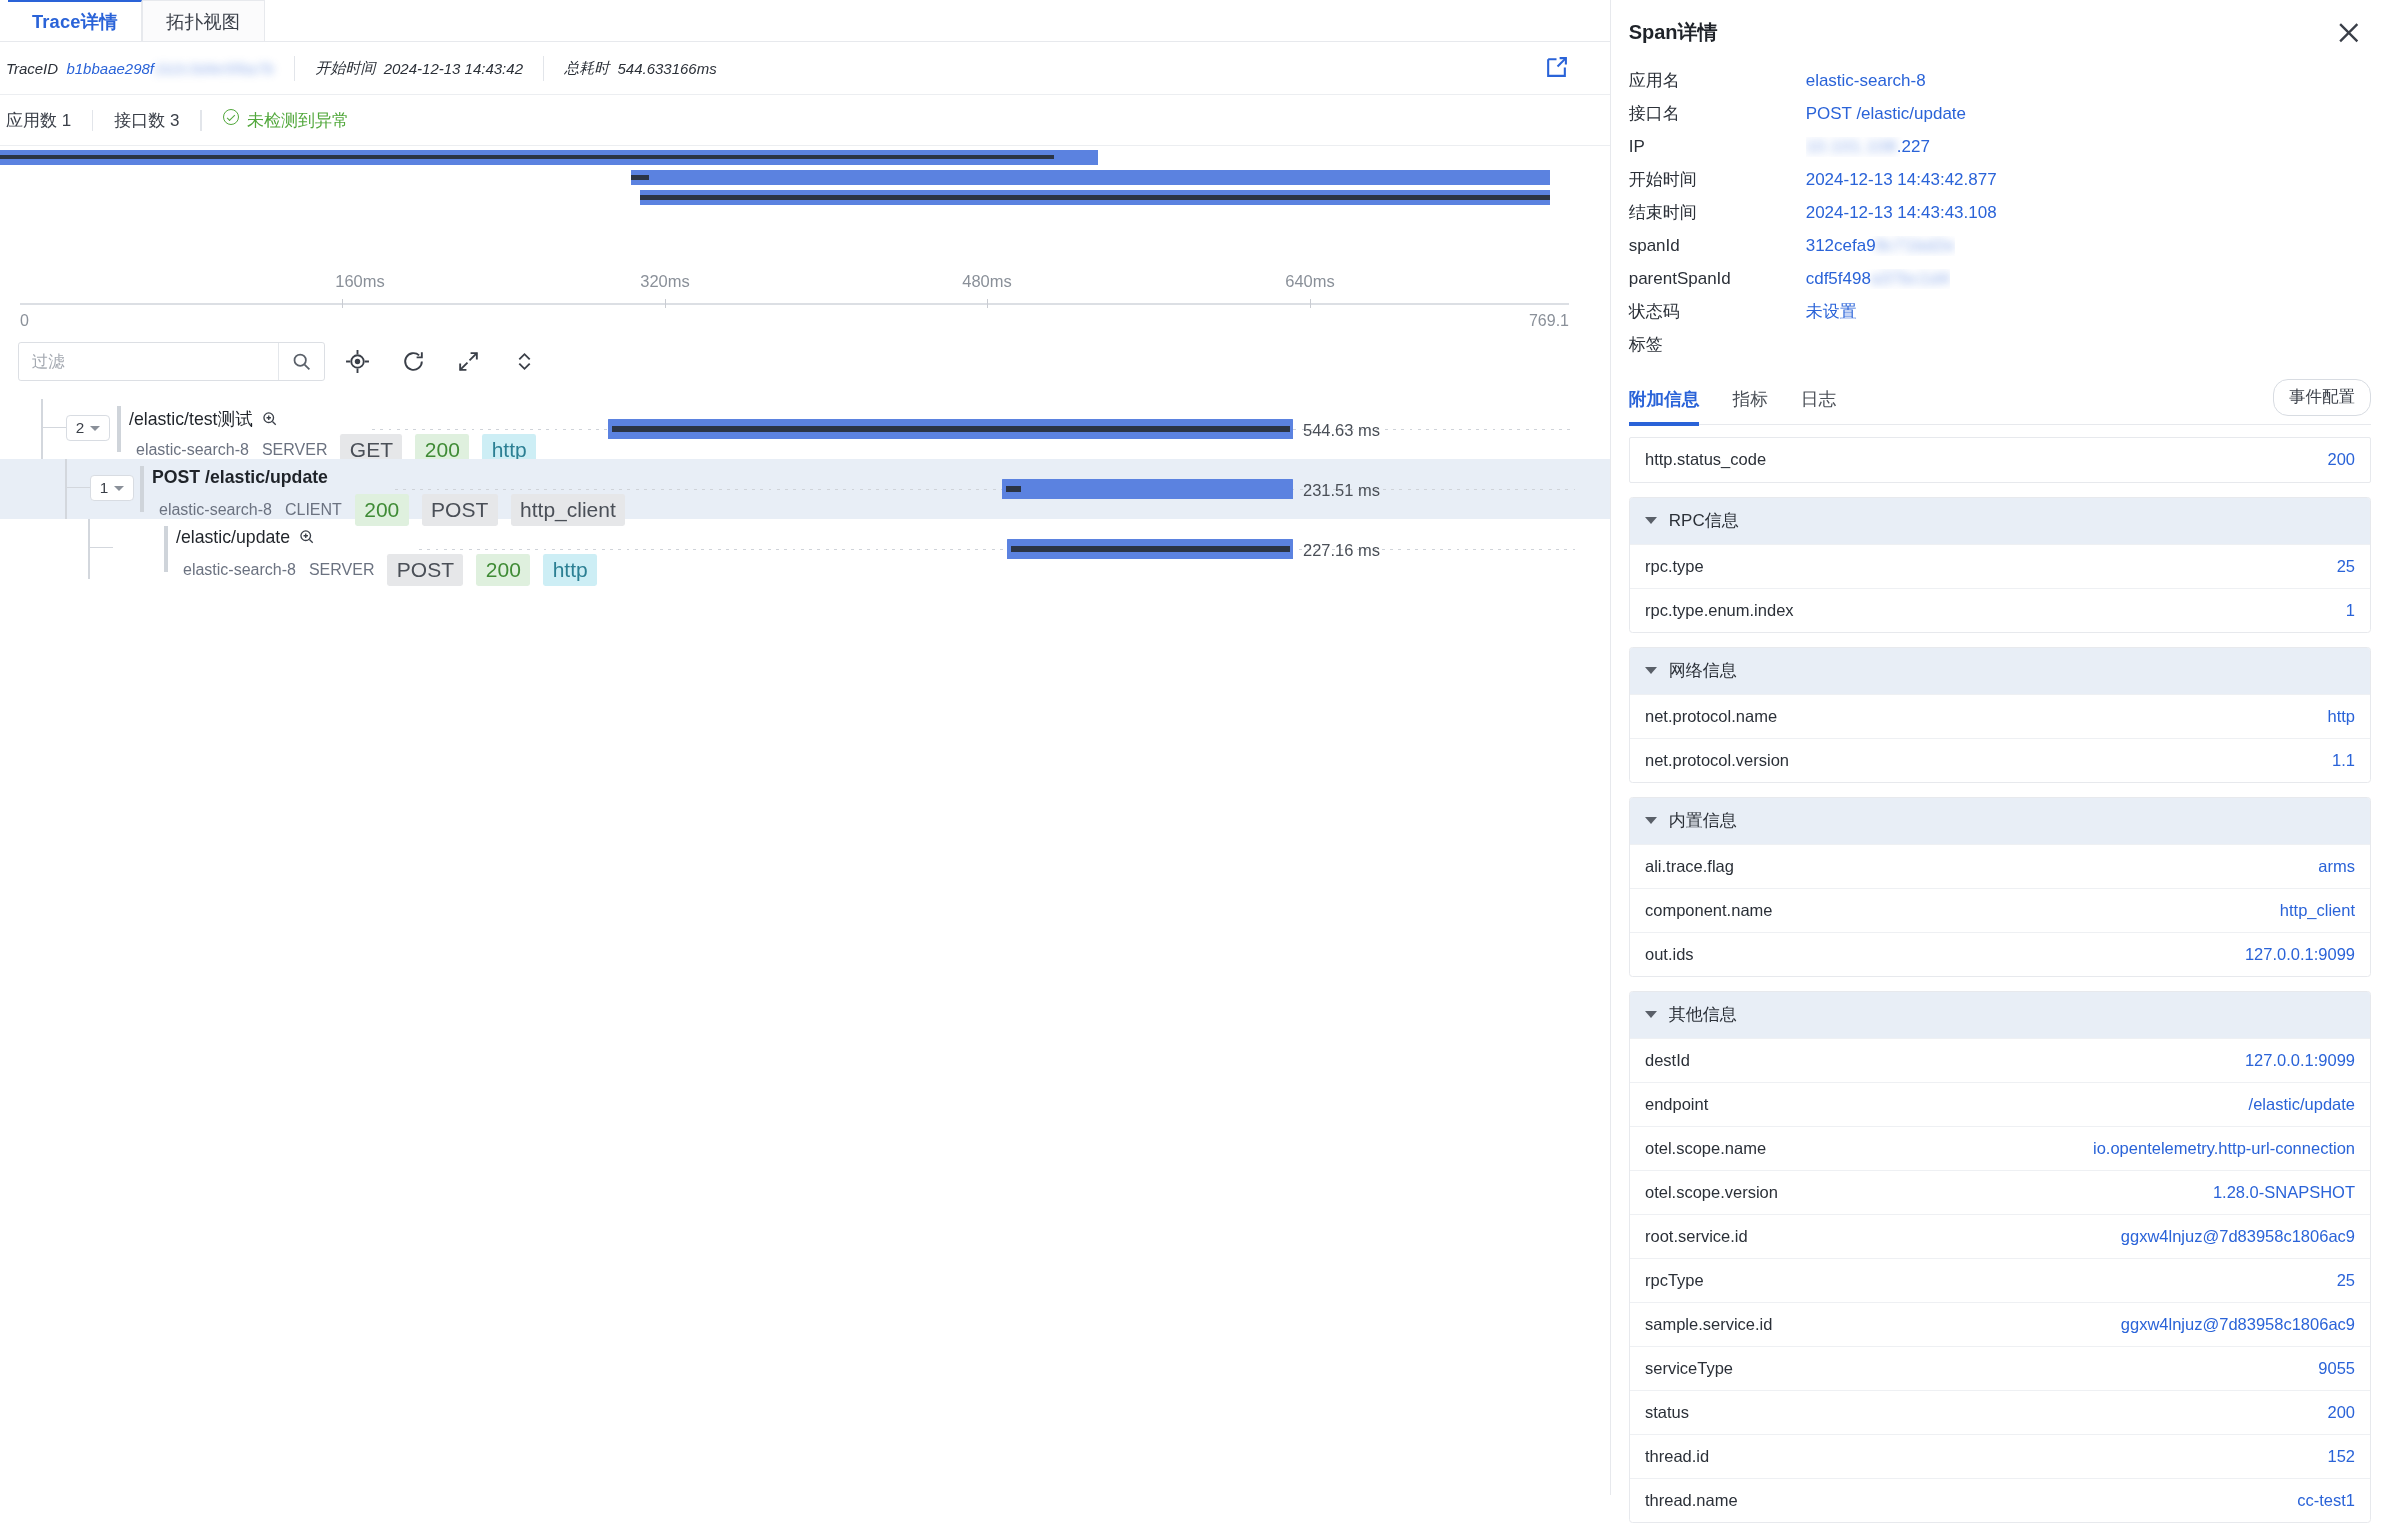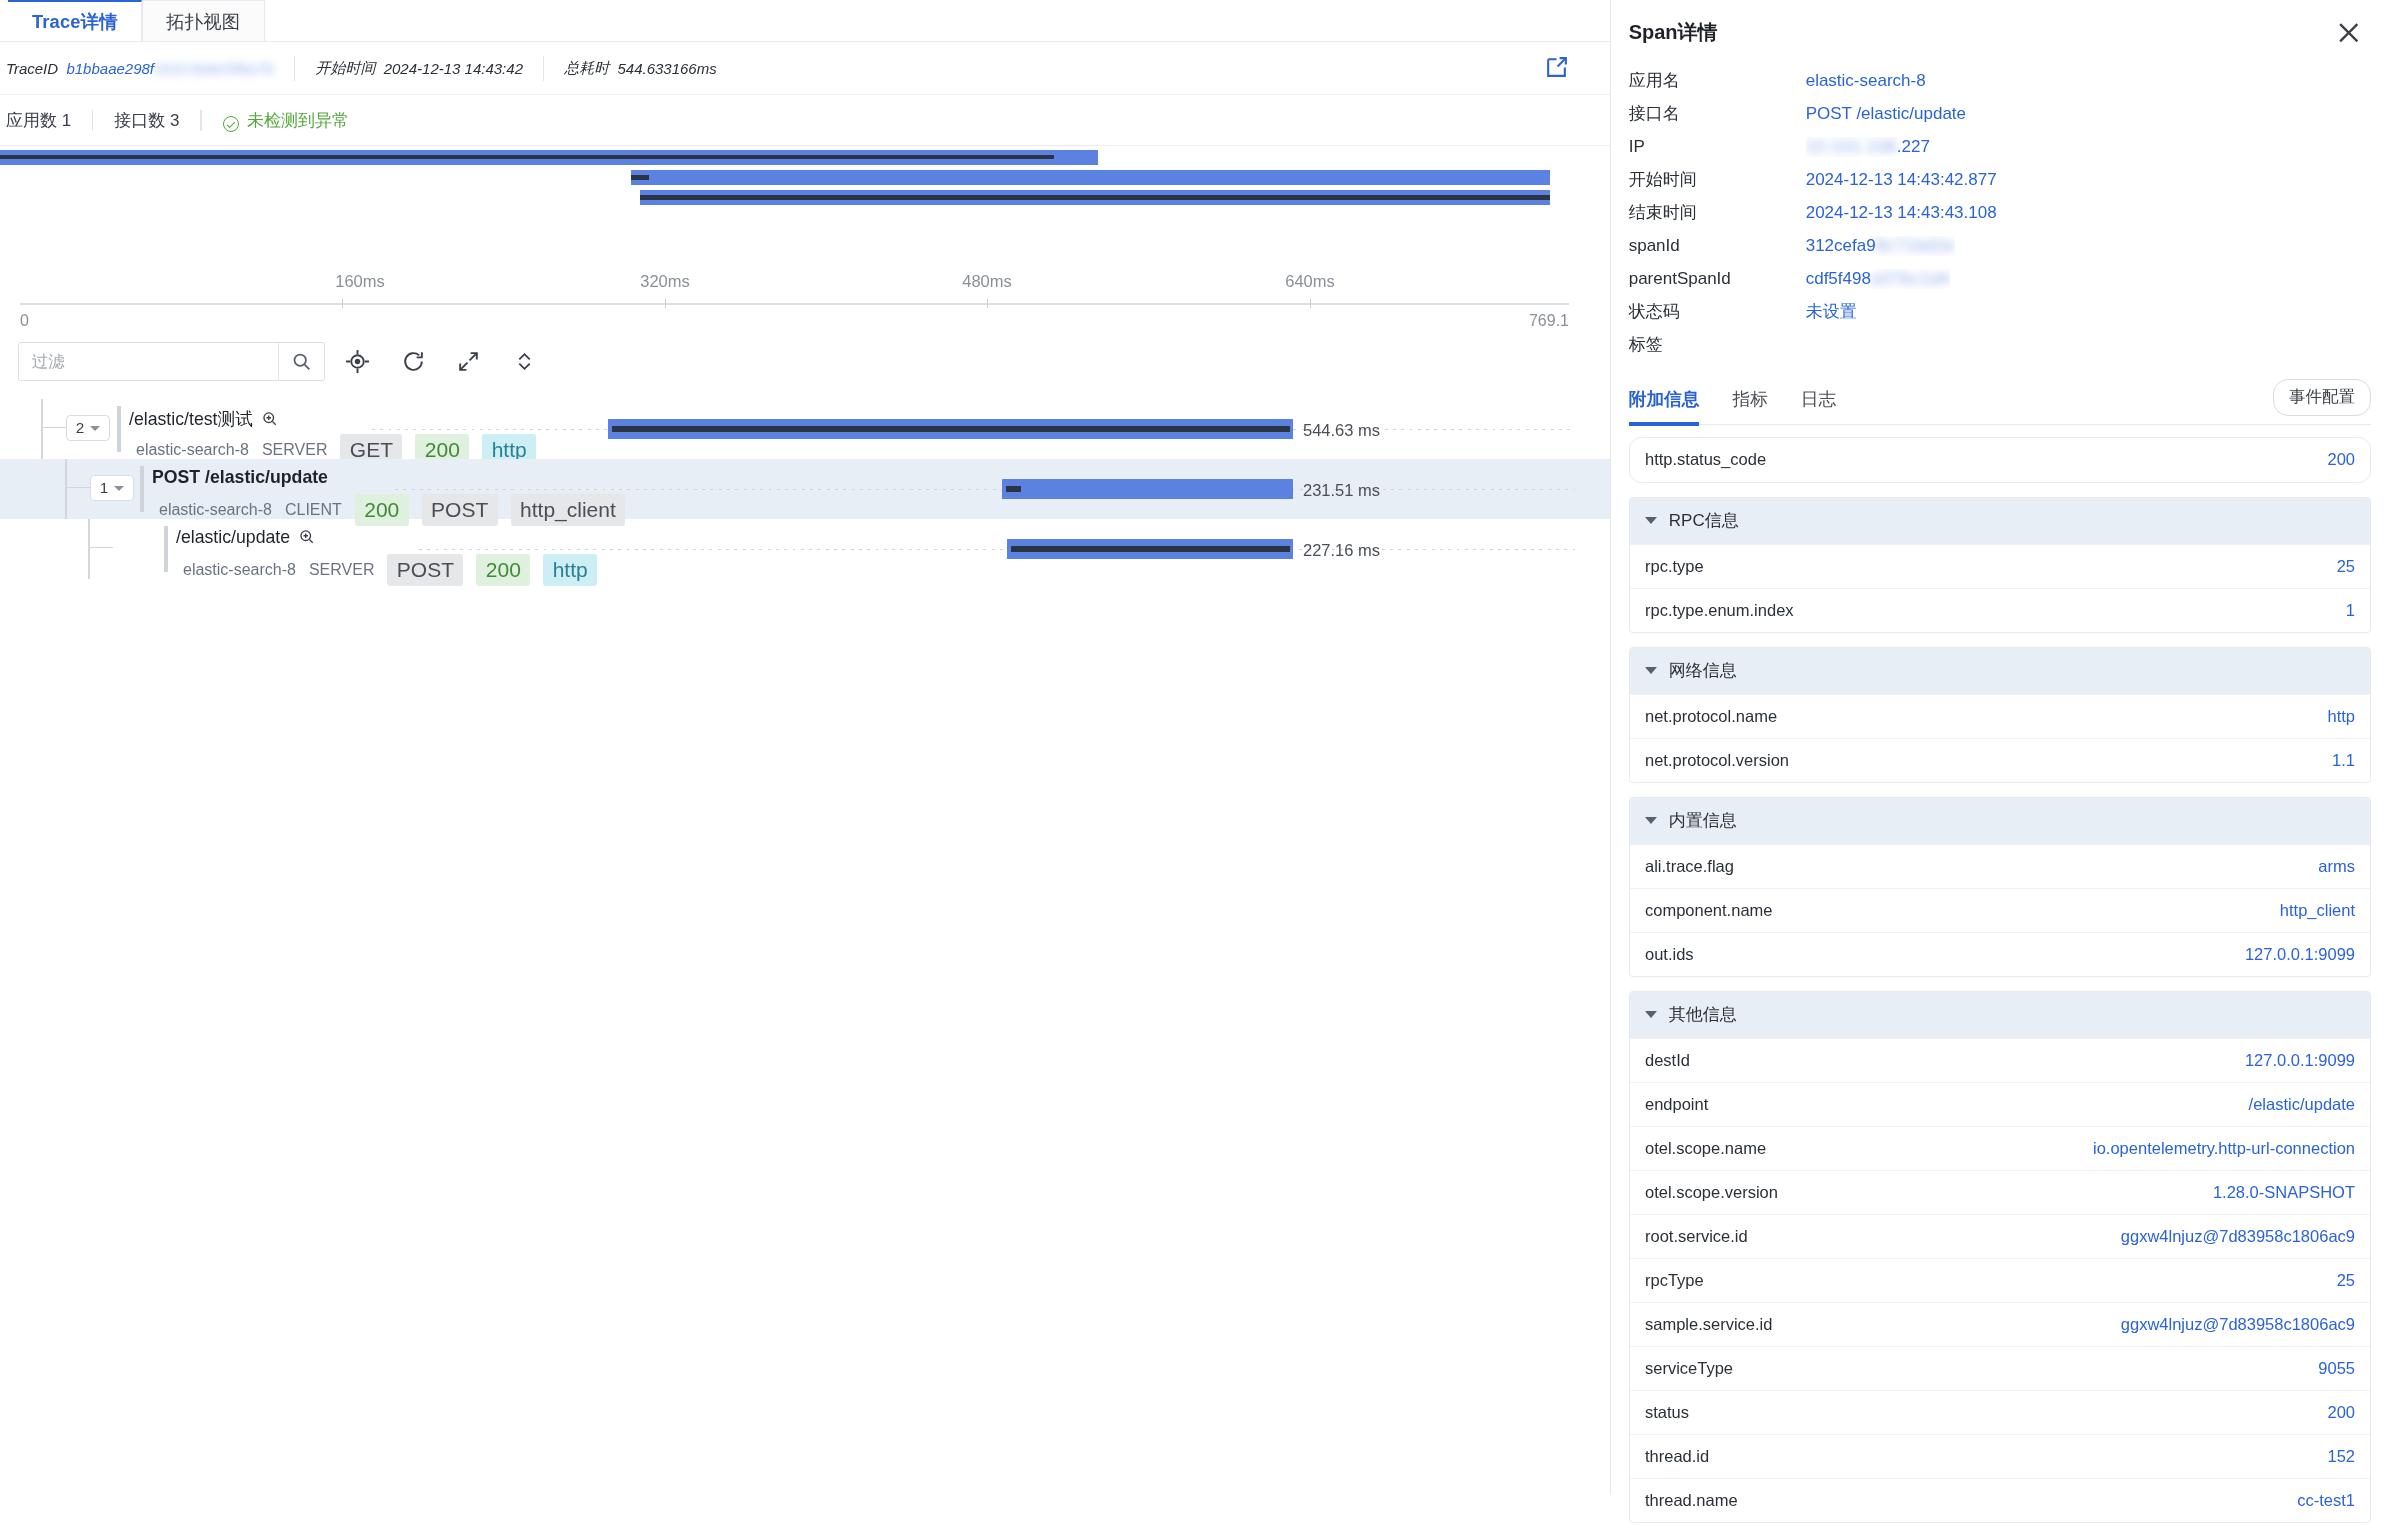--- a/index.html
+++ b/index.html
@@ -37,21 +37,21 @@
   .meta-sep { width:1.2px; height:25px; background:#e2e5ea; margin: 0 20px 0 0; }
   .blurtxt { display:inline-block; position:relative; color:#2a63d8;
              filter: blur(4.1px); opacity:.55; letter-spacing:0.6px; }
   .ext-link { position:absolute; right: 41px; top: 13px; width: 25px; height:25px; cursor:pointer; }
 
   
   .count-row { height: 51px; display:flex; align-items:center; padding-left: 5.9px;
                border-bottom: 1.2px solid #eceef1; }
   .count-item { font-size: 17px; color:#3a3f48; white-space:nowrap; }
   .count-sep { width:1.2px; height:21px; background:#e2e5ea; margin: 0 21px; }
-  .ok-badge { display:flex; align-items:flex-end; color:#52a83c; font-size:17px; }
+  .ok-badge { display:flex; align-items:flex-start; color:#52a83c; font-size:17px; }
   .ok-badge .circ { width:16px; height:16px; border:1.5px solid #52a83c; border-radius:50%;
                     margin-right:8.3px; position:relative; display:inline-block; }
   .ok-badge .circ:after { content:""; position:absolute; left:3.5px; top:5.9px; width:6.5px; height:2.9px;
                           border-left:1.5px solid #52a83c; border-bottom:1.5px solid #52a83c;
                           transform: rotate(-45deg); }
 
   
   .minimap { position:relative; height: 118px; padding: 15.3px 41px 0 20px; }
   .mm-bar { position:absolute; height: 15.3px; background:#5b82e0; }
   .mm-core { position:absolute; height: 4.7px; background:#2b3445; top:5.3px; }
@@ -135,21 +135,21 @@
           background:#fff; overflow:hidden; }
   .card-hd { height: 46px; background:#e8eef6; display:flex; align-items:center;
              padding: 0 15.3px; font-size:17px; color:#2b3038; cursor:pointer; gap:11.8px; }
   .chev { width:0;height:0;border-left:6.5px solid transparent;border-right:6.5px solid transparent;
           border-top:7px solid #5a6069; }
   .arow { display:flex; align-items:center; height: 44px; padding: 0 15.3px;
           border-top: 1.2px solid #eef0f3; }
   .arow:first-child { border-top:none; }
   .arow .ak { flex:1; font-size: 16.5px; color:#2b3038; }
   .arow .av { font-size: 16.5px; color:#2a63d8; text-align:right; white-space:nowrap; }
-  .flat-row { margin: 0 17.7px; border:1.2px solid #e7e9ed; border-radius:12px; }
+  .flat-row { margin: 0 17.7px; border:1.2px solid #e7e9ed; border-radius:2px; }
 </style>
 </head>
 <body>
 
 <div class="app">
 
   <div class="left">
 
     <div class="tabbar">
       <div class="tab active">Trace详情</div>

